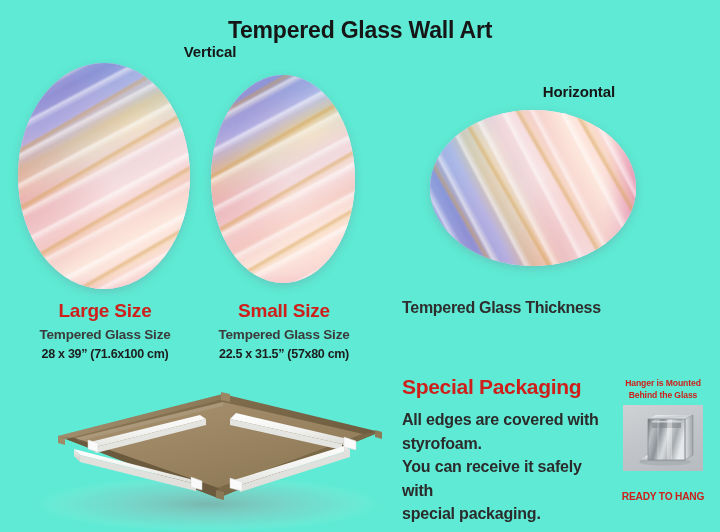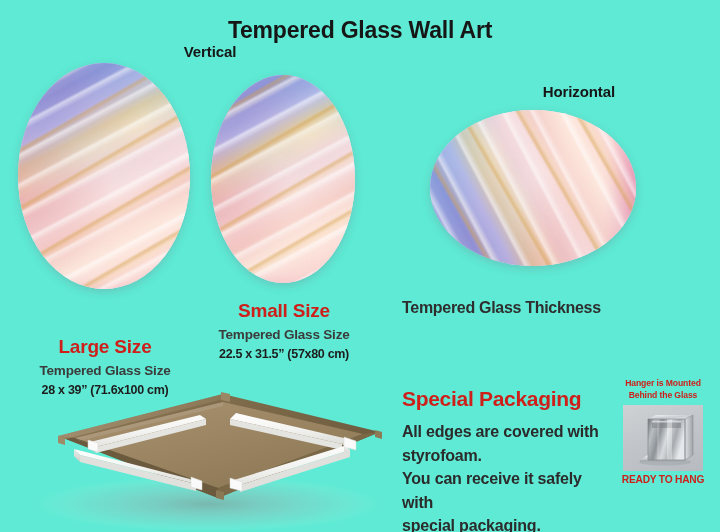--- a/index.html
+++ b/index.html
@@ -125,21 +125,21 @@
   }
   
   .oval.rot .art { transform: rotate(-90deg); }
 
   #oval-large      { left: 18px;  top: 63px;  width: 172px; height: 226px; }
   #oval-small      { left: 211px; top: 75px;  width: 144px; height: 208px; }
   #oval-horizontal { left: 430px; top: 110px; width: 206px; height: 156px; }
 
   
   .size-block { position: absolute; text-align: center; }
-  #size-large { left: 12px;  top: 300px; width: 186px; margin-top: 36px; }
+  #size-large { left: 12px;  top: 300px; width: 186px; }
   #size-small { left: 196px; top: 300px; width: 176px; }
   .size-title {
     font-size: 19px;
     font-weight: bold;
     color: #cf1f1a;
     letter-spacing: -0.2px;
   }
   .size-sub {
     margin-top: 5px;
     font-size: 13.5px;
@@ -172,21 +172,20 @@
     letter-spacing: -0.3px;
   }
 
   
   #packaging-block { position: absolute; left: 402px; top: 375px; width: 212px; }
   .packaging-title {
     font-size: 21px;
     font-weight: bold;
     color: #cf1f1a;
     letter-spacing: -0.3px;
-    margin-top: 12px;
   }
   .packaging-body {
     margin-top: 9px;
     font-size: 16px;
     font-weight: bold;
     color: #2b2b2b;
     line-height: 1.47;
     letter-spacing: -0.2px;
   }
 
@@ -201,21 +200,21 @@
   }
   .hanger-photo {
     position: relative;
     margin: 4px auto 0;
     width: 80px;
     height: 66px;
     background: linear-gradient(160deg, #cfd2d4 0%, #c2c6ca 45%, #b7bbc0 100%);
     overflow: hidden;
   }
   .hanger-ready {
-    margin-top: 3px;
+    margin-top: 20px;
     font-size: 10.2px;
     font-weight: bold;
     color: #cf1f1a;
     letter-spacing: -0.2px;
   }
 
   
   #package-illustration { position: absolute; left: 18px; top: 386px; width: 370px; height: 146px; }
 
   

